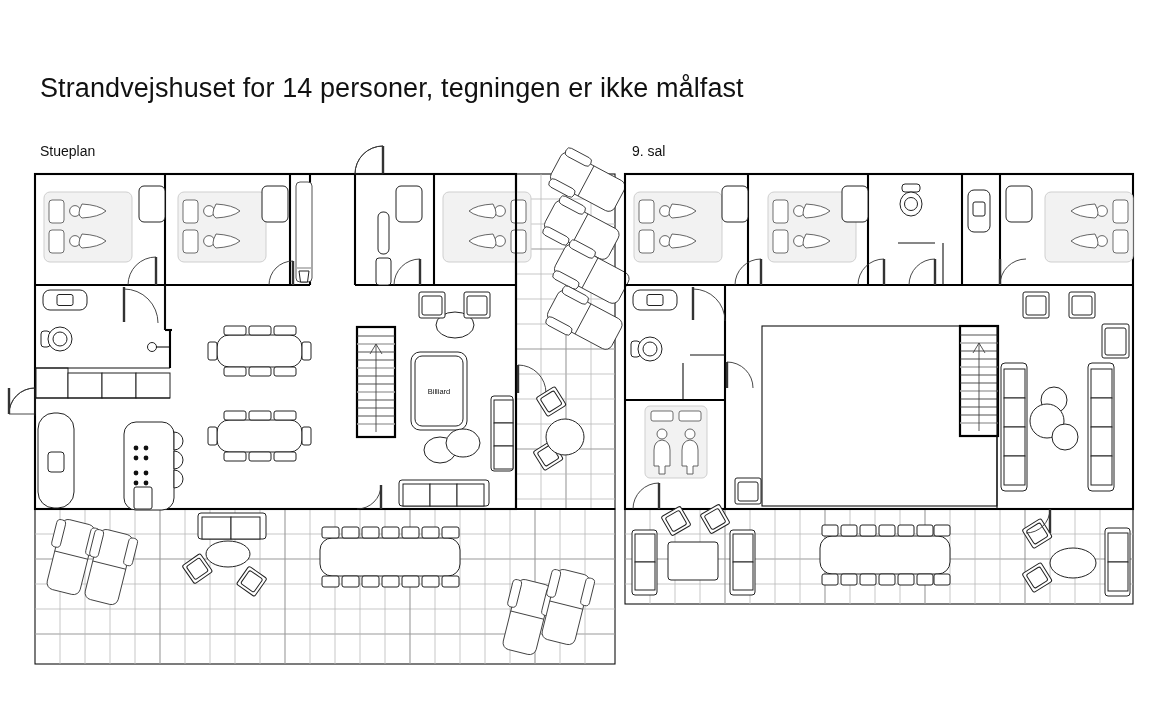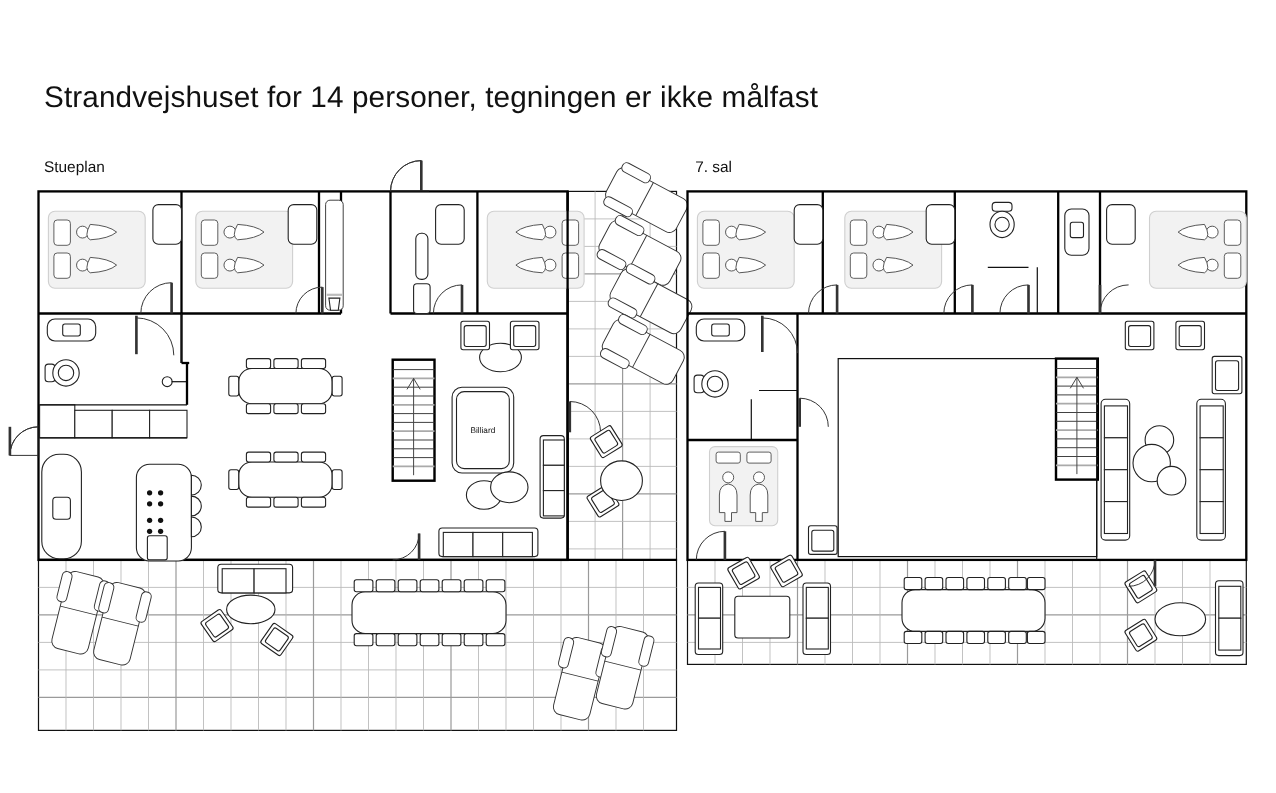--- a/index.html
+++ b/index.html
@@ -26,21 +26,21 @@
   .arrow{fill:none;stroke:#444;stroke-width:.9;}
   .dot{fill:#111;}
   .lbl-furn{font-family:"Liberation Sans",sans-serif;font-size:7.5px;fill:#111;text-anchor:middle;}
   .grayline{stroke:#bdbdbd;stroke-width:2;}
 </style>
 </head>
 <body>
 
 <div id="page-title">Strandvejshuset for 14 personer, tegningen er ikke målfast</div>
 <div class="plan-label" id="label-ground">Stueplan</div>
-<div class="plan-label" id="label-first">7. sal</div>
+<div class="plan-label" id="label-first">9. sal</div>
 
 <svg width="1160" height="721">
   <defs>
     <g id="bed-double">
       <rect class="bedzone" x="0" y="0" width="88" height="70" rx="6"></rect>
       <rect class="pillow" x="5" y="8" width="15" height="23" rx="3"></rect>
       <rect class="pillow" x="5" y="38" width="15" height="23" rx="3"></rect>
       <circle class="body-sil" cx="31" cy="19" r="5.4"></circle>
       <path class="body-sil" d="M38 12 q17 1 24 7 q-7 6 -24 7 q-6 -3 0 -14 z"></path>
       <circle class="body-sil" cx="31" cy="49" r="5.4"></circle>

